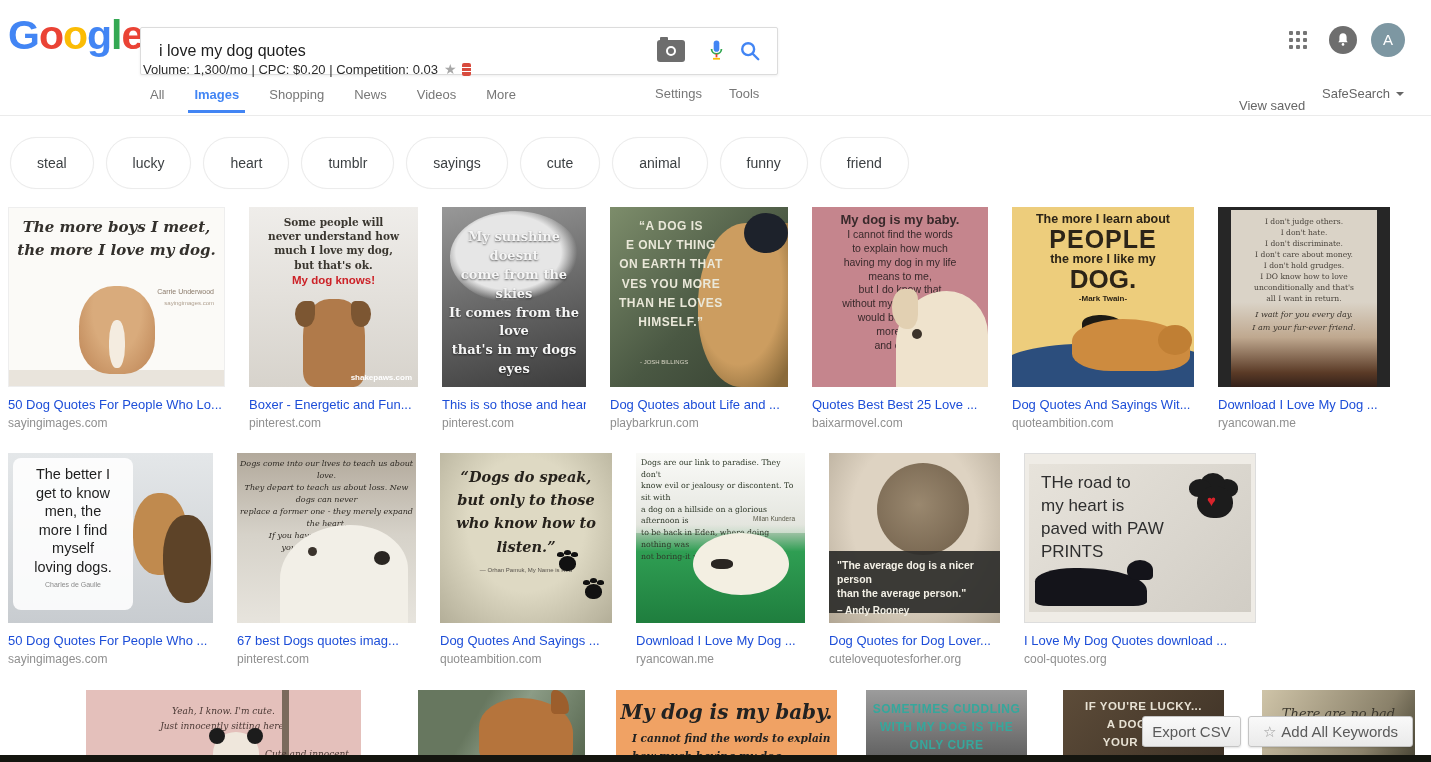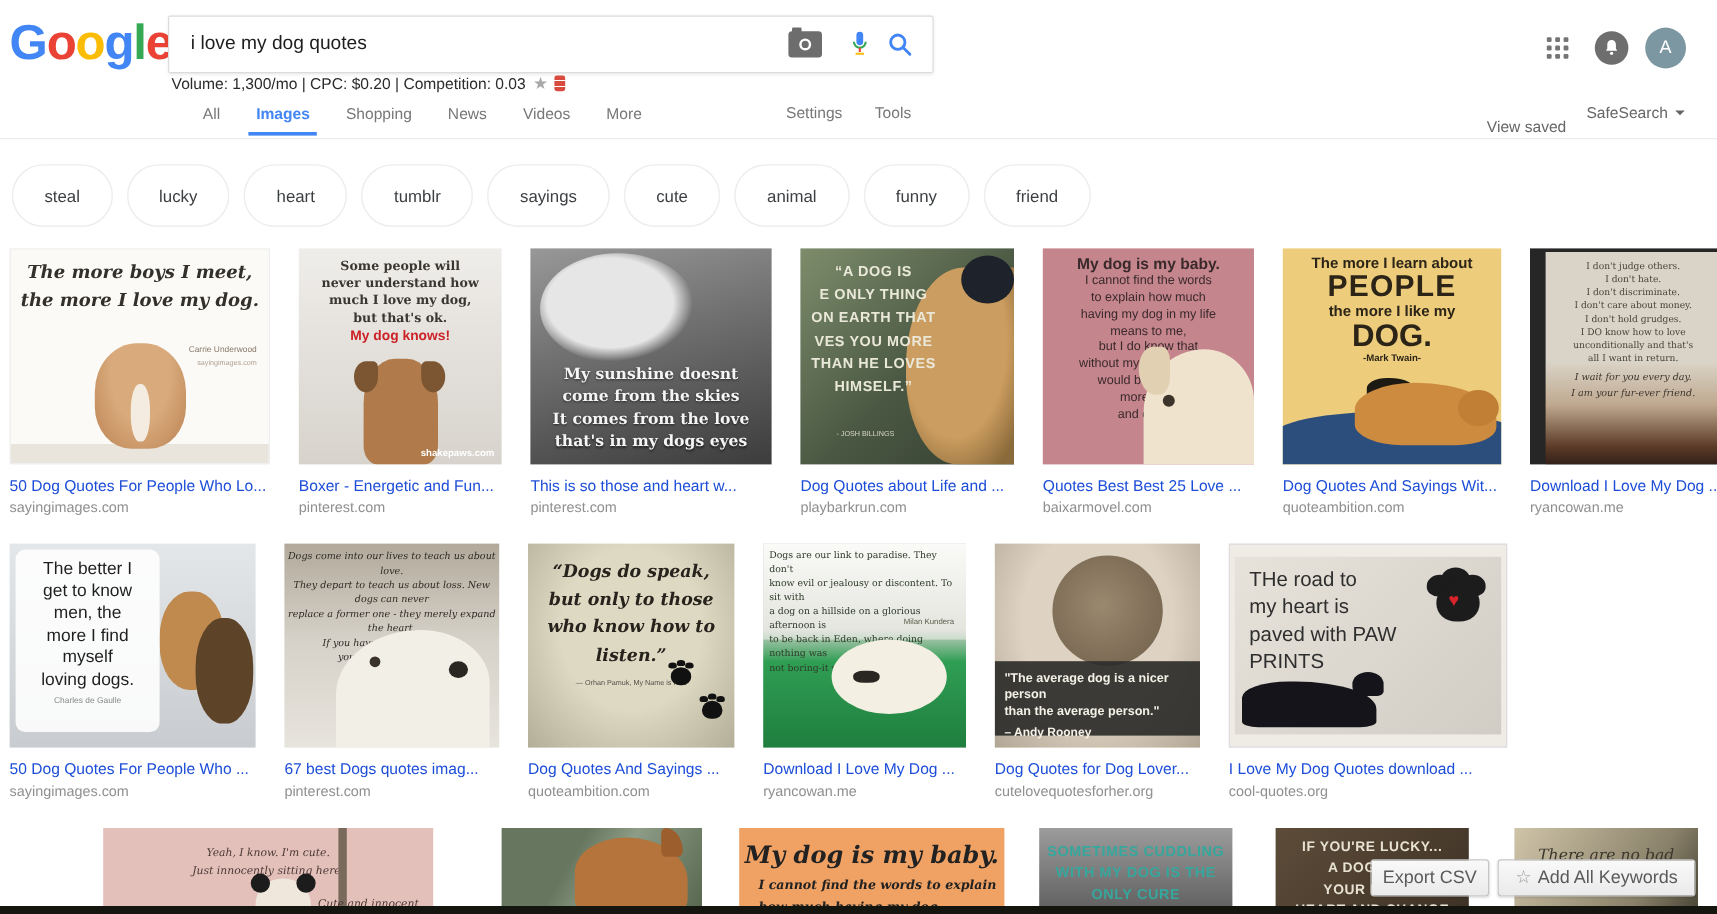--- a/index.html
+++ b/index.html
@@ -3,21 +3,21 @@
 <meta charset="utf-8">
 <style>
   html,body{margin:0;padding:0;background:#fff;}
   #page{position:relative;width:1431px;height:762px;overflow:hidden;background:#fff;
         font-family:"Liberation Sans",sans-serif;}
 
   
   .header{position:absolute;top:0;left:0;width:1431px;height:115px;background:#fff;
           border-bottom:1px solid #ebebeb;z-index:3;}
   .logo{position:absolute;left:8px;top:12px;font-size:41px;font-weight:bold;letter-spacing:-1px;cursor:pointer;}
-  .searchbox{position:absolute;left:140px;top:13px;width:636px;height:46px;background:#fff;
+  .searchbox{position:absolute;left:140px;top:27px;width:636px;height:46px;background:#fff;
              border:1px solid #dcdcdc;border-radius:2px;box-shadow:0 1px 3px rgba(0,0,0,.07);}
   .search-input{position:absolute;left:16px;top:1px;width:460px;height:42px;border:none;outline:none;
                 font-size:16px;color:#1d1d1d;font-family:"Liberation Sans",sans-serif;background:transparent;}
   .cam{position:absolute;right:92px;top:12px;width:28px;height:22px;background:#6d6d6d;border-radius:3px;cursor:pointer;}
   .cam::before{content:'';position:absolute;left:9px;top:6px;width:10px;height:10px;border:2px solid #fff;
                border-radius:50%;box-sizing:border-box;}
   .cam::after{content:'';position:absolute;left:3px;top:-3px;width:8px;height:4px;background:#6d6d6d;border-radius:1px;}
   .mic{position:absolute;right:52px;top:11px;cursor:pointer;}
   .mag{position:absolute;right:16px;top:12px;cursor:pointer;}
   .ke-line{position:absolute;left:143px;top:61px;font-size:13px;color:#2b2b2b;white-space:nowrap;}
@@ -26,21 +26,21 @@
          background:linear-gradient(#d84b3e 0 28%,#fff 28% 36%,#d84b3e 36% 64%,#fff 64% 72%,#d84b3e 72% 100%);}
   .apps{position:absolute;left:1289px;top:31px;width:19px;height:19px;cursor:pointer;}
   .apps span{position:absolute;left:0;top:0;width:4px;height:4px;background:#757575;border-radius:1px;
     box-shadow:7px 0 #757575,14px 0 #757575,0 7px #757575,7px 7px #757575,14px 7px #757575,
                0 14px #757575,7px 14px #757575,14px 14px #757575;}
   .bell{position:absolute;left:1329px;top:26px;width:28px;height:28px;border-radius:50%;background:#6e6e6e;cursor:pointer;}
   .bell svg{position:absolute;left:6px;top:5px;}
   .avatar{position:absolute;left:1371px;top:23px;width:34px;height:34px;border-radius:50%;
           color:#fff;font-size:15px;text-align:center;line-height:34px;cursor:pointer;}
   
-  .tabs{position:absolute;left:150px;top:86px;display:flex;gap:30px;font-size:13px;color:#777;margin-left:19px;}
+  .tabs{position:absolute;left:150px;top:86px;display:flex;gap:30px;font-size:13px;color:#777;}
   .tab{cursor:pointer;position:relative;line-height:18px;}
   .tab.active{color:#4285f4;font-weight:bold;}
   .tab.active::after{content:'';position:absolute;left:-6px;right:-6px;bottom:-9px;height:3px;background:#4285f4;}
   .tab-settings{position:absolute;left:655px;top:86px;font-size:13px;color:#777;cursor:pointer;}
   .tab-tools{position:absolute;left:729px;top:86px;font-size:13px;color:#777;cursor:pointer;}
   .view-saved{position:absolute;left:1239px;top:98px;font-size:13px;color:#666;cursor:pointer;}
   .safesearch{position:absolute;left:1322px;top:86px;font-size:13px;color:#666;cursor:pointer;}
   .caret{display:inline-block;width:0;height:0;border:4px solid transparent;border-top-color:#666;
          margin-left:6px;vertical-align:-2px;}
 
@@ -297,21 +297,21 @@
 much I love my dog,
 but that's ok.</div>
         <span class="hl">My dog knows!</span>
         <span class="blob dog"></span>
         <div class="wm">shakepaws.com</div>
       </div>
       <div class="t-title">Boxer - Energetic and Fun...</div>
       <div class="t-domain">pinterest.com</div>
     </div>
 
-    <div class="tile" style="width:201px">
+    <div class="tile" style="width:144px">
       <div class="timg t13">
         <span class="blob face"></span>
         <div class="q">My sunshine doesnt
 come from the skies
 It comes from the love
 that's in my dogs eyes</div>
       </div>
       <div class="t-title">This is so those and heart w...</div>
       <div class="t-domain">pinterest.com</div>
     </div>

